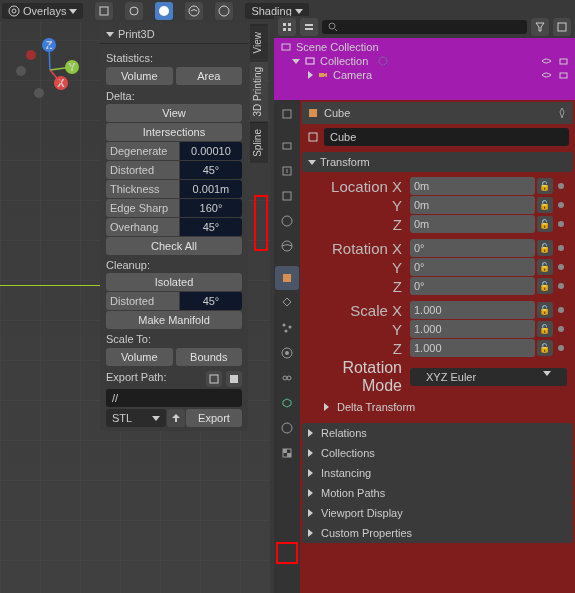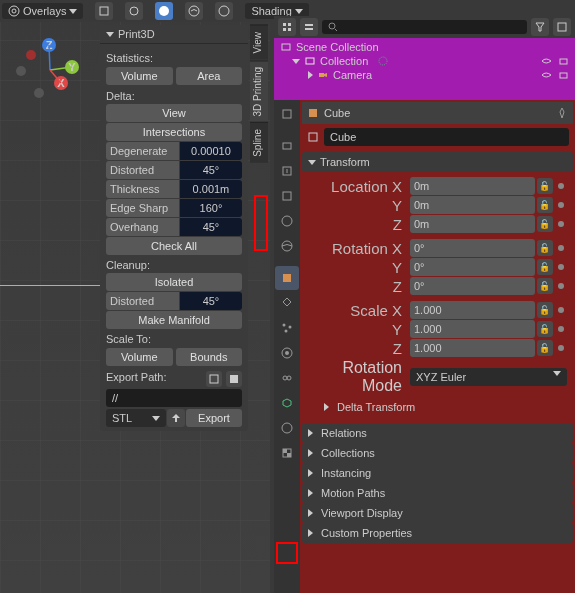--- a/index.html
+++ b/index.html
@@ -44,21 +44,21 @@
 .sec-head{display:flex;align-items:center;padding:4px 6px;background:#3a3a3a;cursor:pointer;border-radius:3px}
 .sec-head .tri{margin-right:4px}
 .sec-body{padding:4px 6px}
 .prop-row{display:flex;align-items:center;gap:2px;margin:1px 0}
 .prop-row .lbl{width:100px;text-align:right;padding-right:6px;font-size:15px;color:#bbb}
 .prop-row .val{flex:1;background:#595959;border-radius:3px;padding:3px 4px;position:relative}
 .prop-row .lock{width:16px;height:16px;background:#4a4a4a;border-radius:3px;display:flex;align-items:center;justify-content:center;cursor:pointer;font-size:9px}
 .prop-row .dot{width:6px;height:6px;border-radius:50%;background:#888;margin:0 3px}
 .select-row{display:flex;align-items:center;gap:2px;margin:2px 0}
 .select-row .lbl{width:100px;text-align:right;padding-right:6px;font-size:16px}
-.select-row .sel-val{flex:1;background:#2b2b2b;border-radius:3px;padding:3px 6px;display:flex;justify-content:space-between}
+.select-row .sel-val{flex:1;background:#2b2b2b;border-radius:3px;padding:3px 16px;display:flex;justify-content:space-between}
 .red-box{position:absolute;border:2px solid red}
 .tri{display:inline-block;width:0;height:0}
 .tri.down{border-left:4px solid transparent;border-right:4px solid transparent;border-top:5px solid #ccc}
 .tri.right{border-top:4px solid transparent;border-bottom:4px solid transparent;border-left:5px solid #ccc}
 .path-input{background:#1d1d1d;border-radius:3px;padding:3px 6px;margin:2px 0}
 svg{display:block}
 </style>
 </head>
 <body>
 

